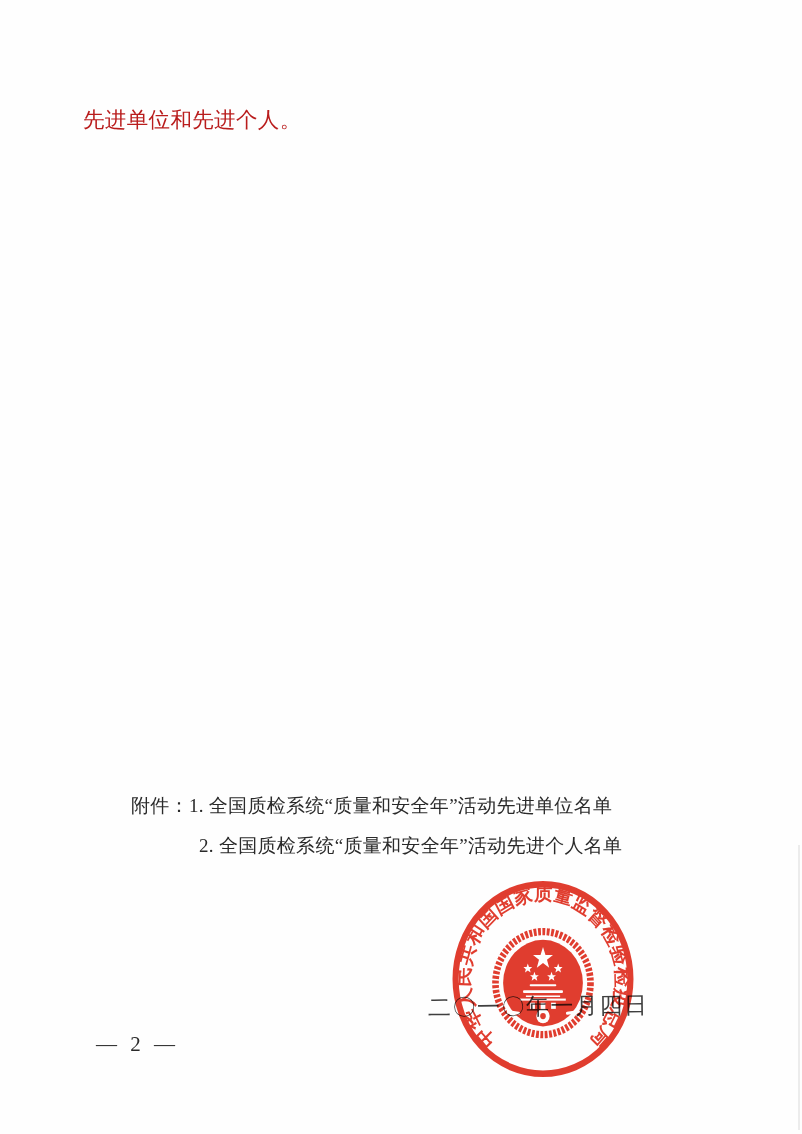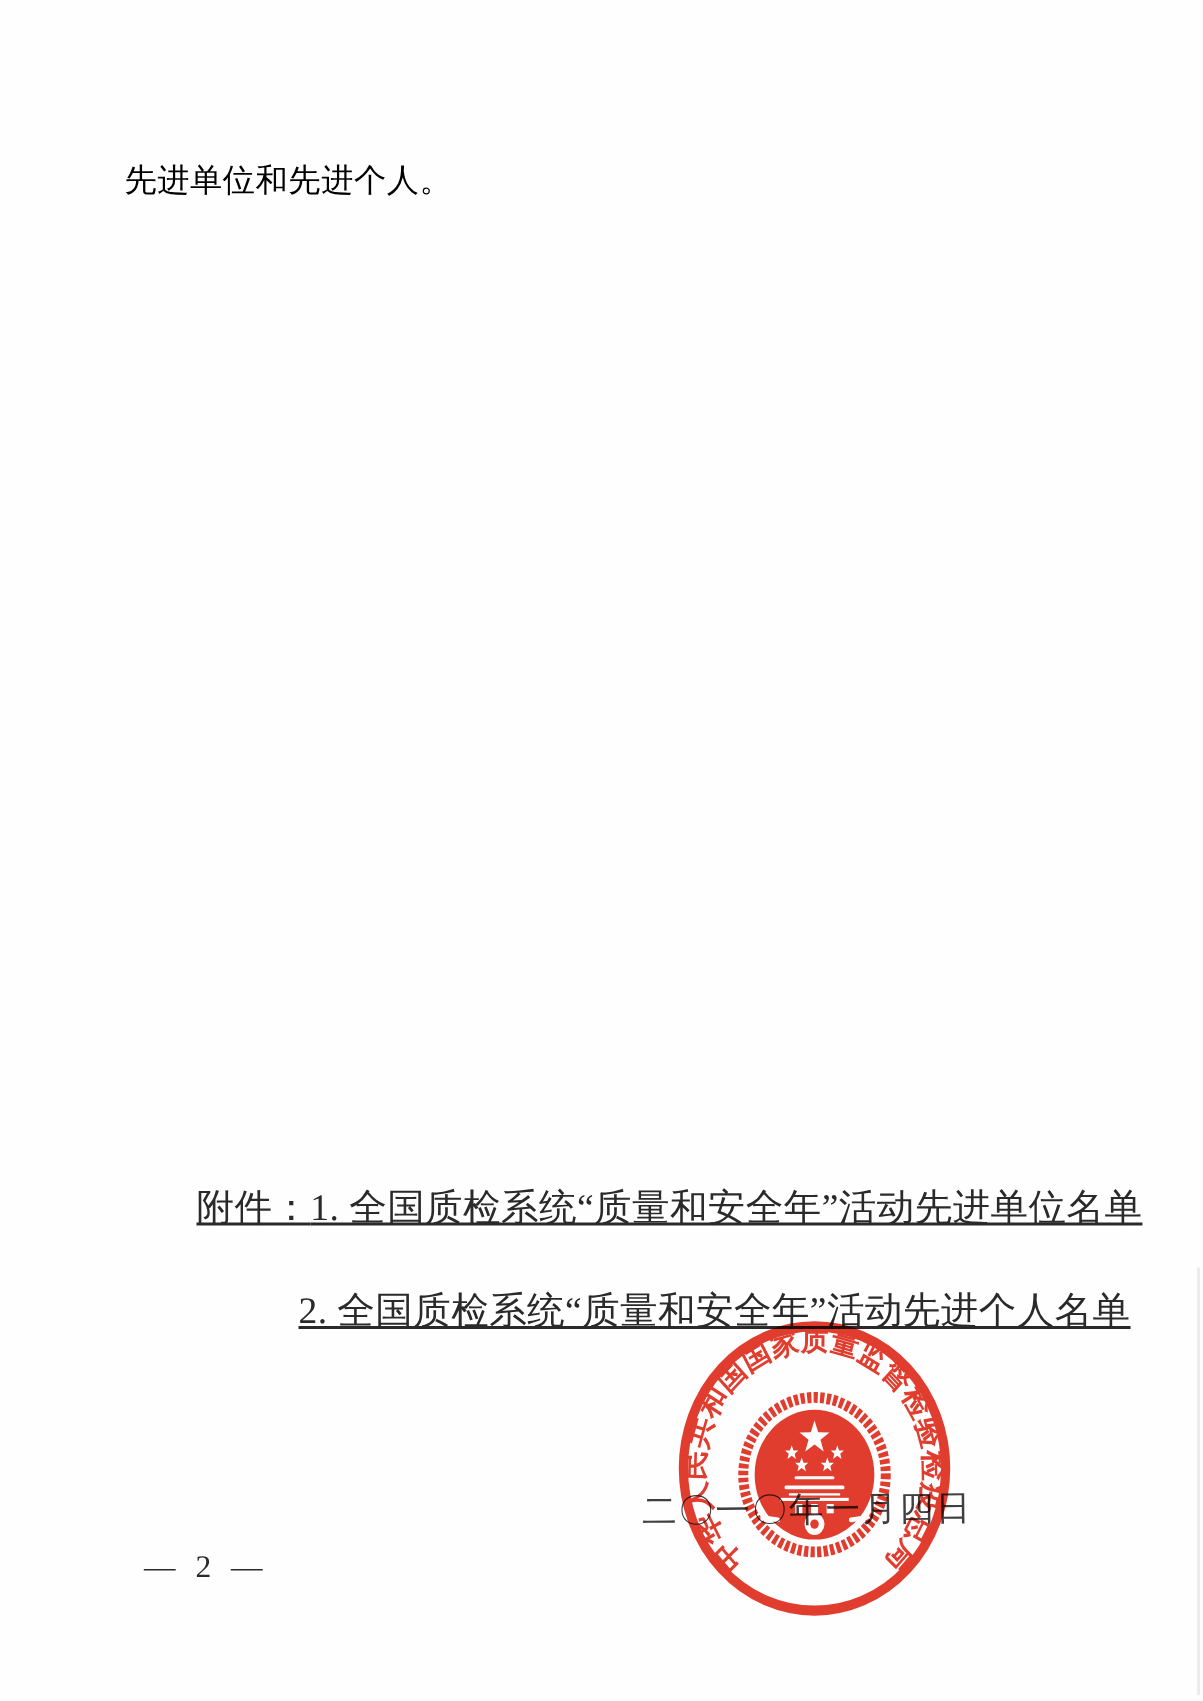--- a/index.html
+++ b/index.html
@@ -13,32 +13,32 @@
     color:#262626;
   }
   .body-text{
     position:absolute;
     left:83px;top:100px;width:636px;
     font-size:21.5px;
     line-height:40px;
     letter-spacing:0.35px;
     text-align:justify;
     text-justify:inter-ideograph;
-    color:#000000;
+    color:#b91c1c;
   }
   .body-text p{margin:0;text-indent:2em;}
   .body-text p.no-indent{text-indent:0;}
   .attachments{
     position:absolute;
     left:131px;top:786px;width:600px;
-    font-size:25px;line-height:40px;
-    letter-spacing:0.3px;color:#2a2a2a;text-decoration:underline;
+    font-size:19px;line-height:40px;
+    letter-spacing:0.3px;color:#2a2a2a;
   }
   .att-row{white-space:nowrap;}
-  .att-row.second{padding-left:68px;margin-top:29px;}
+  .att-row.second{padding-left:68px;}
   .att-label{display:inline;}
   .seal{
     position:absolute;
     left:448px;top:876px;
     width:190px;height:206px;
     z-index:2;
     opacity:0.94;
     mix-blend-mode:multiply;
   }
   .date-line{

